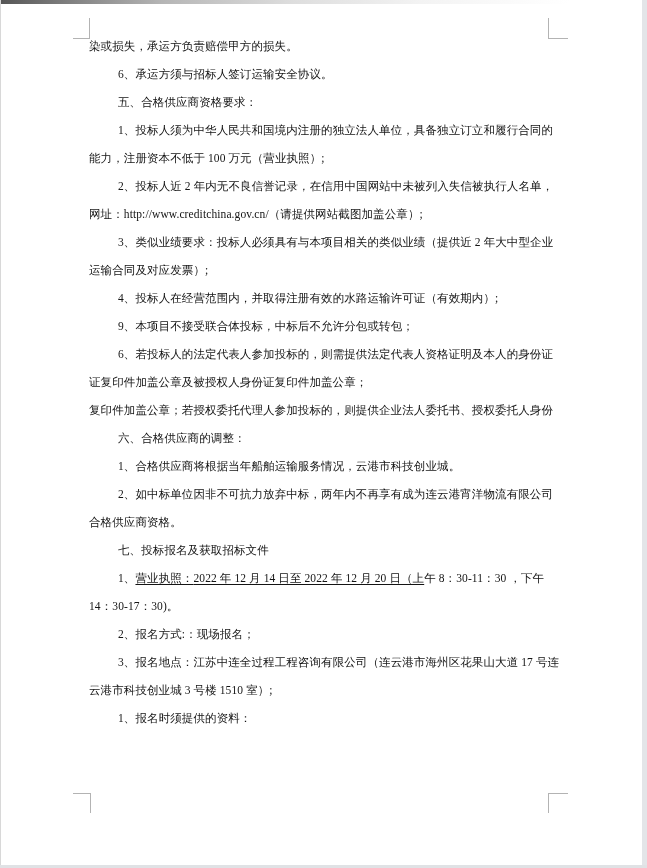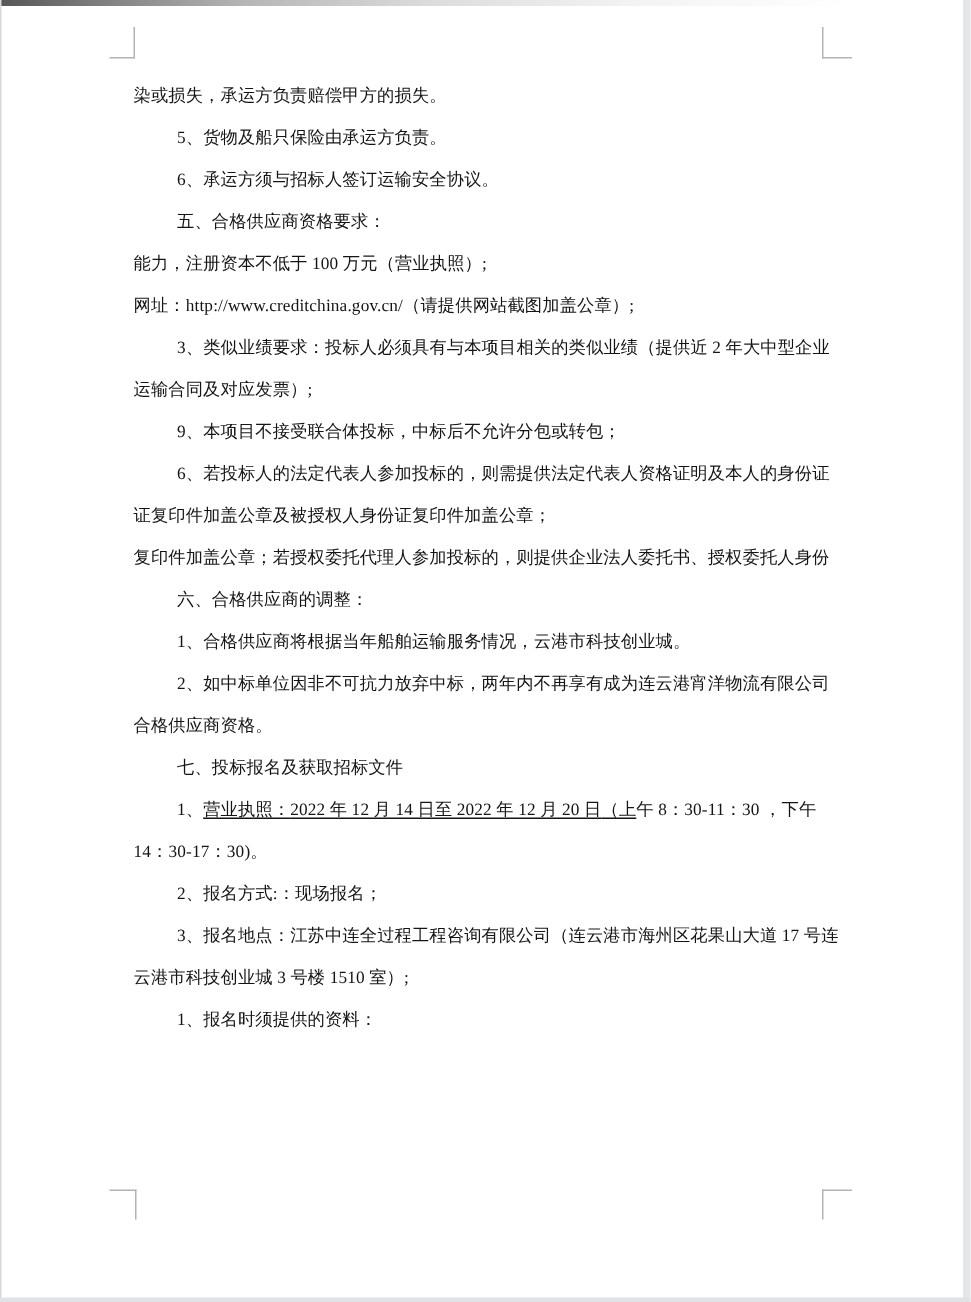--- a/index.html
+++ b/index.html
@@ -15,21 +15,21 @@
   .edge-right{top:0;bottom:0;right:0;width:5px;background:#e3e5e8;}
   .edge-bottom{bottom:0;left:0;right:0;height:3px;background:#e0e2e5;}
 
   .mark{position:absolute;border:0 solid #b3b3b3;}
   .mark-tl{left:73px;top:18px;width:16px;height:20px;border-right-width:1px;border-bottom-width:1px;}
   .mark-tr{left:548px;top:18px;width:19px;height:20px;border-left-width:1px;border-bottom-width:1px;}
   .mark-bl{left:73px;top:793px;width:17px;height:19px;border-right-width:1px;border-top-width:1px;}
   .mark-br{left:548px;top:793px;width:19px;height:19px;border-left-width:1px;border-top-width:1px;}
 
   #doc-body{
-    position:absolute;left:89px;top:50px;width:470px;
+    position:absolute;left:89px;top:32px;width:470px;
     font-size:11.5px;letter-spacing:0.1px;color:#141414;
   }
   .doc-line{height:28px;line-height:28px;white-space:pre;}
   .doc-line.indent{padding-left:29px;}
   .seg.bold{font-weight:normal;margin-top:14px;}
   .seg.u{text-decoration:underline;text-underline-offset:2px;}
 </style>
 </head>
 <body>
 
@@ -38,27 +38,29 @@
 <div class="page-edge edge-right"></div>
 <div class="page-edge edge-bottom"></div>
 
 <div class="mark mark-tl"></div>
 <div class="mark mark-tr"></div>
 <div class="mark mark-bl"></div>
 <div class="mark mark-br"></div>
 
 <div id="doc-body">
     <div class="doc-line"><span class="seg">染或损失，承运方负责赔偿甲方的损失。</span></div>
-    <div class="doc-line indent"><span class="seg">5、货物及船只保险由承运方负责。</span></div>
     <div class="doc-line indent"><span class="seg">6、承运方须与招标人签订运输安全协议。</span></div>
     <div class="doc-line indent"><span class="seg bold">五、合格供应商资格要求：</span></div>
+    <div class="doc-line indent"><span class="seg">1、投标人须为中华人民共和国境内注册的独立法人单位，具备独立订立和履行合同的</span></div>
     <div class="doc-line"><span class="seg">能力，注册资本不低于 100 万元（营业执照）;</span></div>
+    <div class="doc-line indent"><span class="seg">2、投标人近 2 年内无不良信誉记录，在信用中国网站中未被列入失信被执行人名单，</span></div>
     <div class="doc-line"><span class="seg">网址：http://www.creditchina.gov.cn/（请提供网站截图加盖公章）;</span></div>
     <div class="doc-line indent"><span class="seg">3、</span><span class="seg bold">类似业绩要求：</span><span class="seg">投标人必须具有与本项目相关的类似业绩（提供近 2 年大中型企业</span></div>
     <div class="doc-line"><span class="seg">运输合同及对应发票）;</span></div>
+    <div class="doc-line indent"><span class="seg">4、投标人在经营范围内，并取得</span><span class="seg bold">注册有效的水路运输许可证（有效期内）;</span></div>
     <div class="doc-line indent"><span class="seg">9、本项目不接受联合体投标，中标后不允许分包或转包；</span></div>
     <div class="doc-line indent"><span class="seg">6、若投标人的法定代表人参加投标的，则需提供法定代表人资格证明及本人的身份证</span></div>
     <div class="doc-line"><span class="seg">证复印件加盖公章及被授权人身份证复印件加盖公章；</span></div>
     <div class="doc-line"><span class="seg">复印件加盖公章；若授权委托代理人参加投标的，则提供企业法人委托书、授权委托人身份</span></div>
     <div class="doc-line indent"><span class="seg bold">六、合格供应商的调整：</span></div>
     <div class="doc-line indent"><span class="seg">1、合格供应商将根据当年船舶运输服务情况，</span><span class="seg bold">云港市科技创业城。</span></div>
     <div class="doc-line indent"><span class="seg">2、如中标单位因非不可抗力放弃中标，两年内不再享有成为连云港宵洋物流有限公司</span></div>
     <div class="doc-line"><span class="seg">合格供应商资格。</span></div>
     <div class="doc-line indent"><span class="seg bold">七、投标报名及获取招标文件</span></div>
     <div class="doc-line indent"><span class="seg">1、</span><span class="seg u">营业执照：</span><span class="seg bold u">2022 年 12 月 14 日至 2022 年 12 月 20 日</span><span class="seg u">（上</span><span class="seg">午 8：30-11：30 ，下午</span></div>

